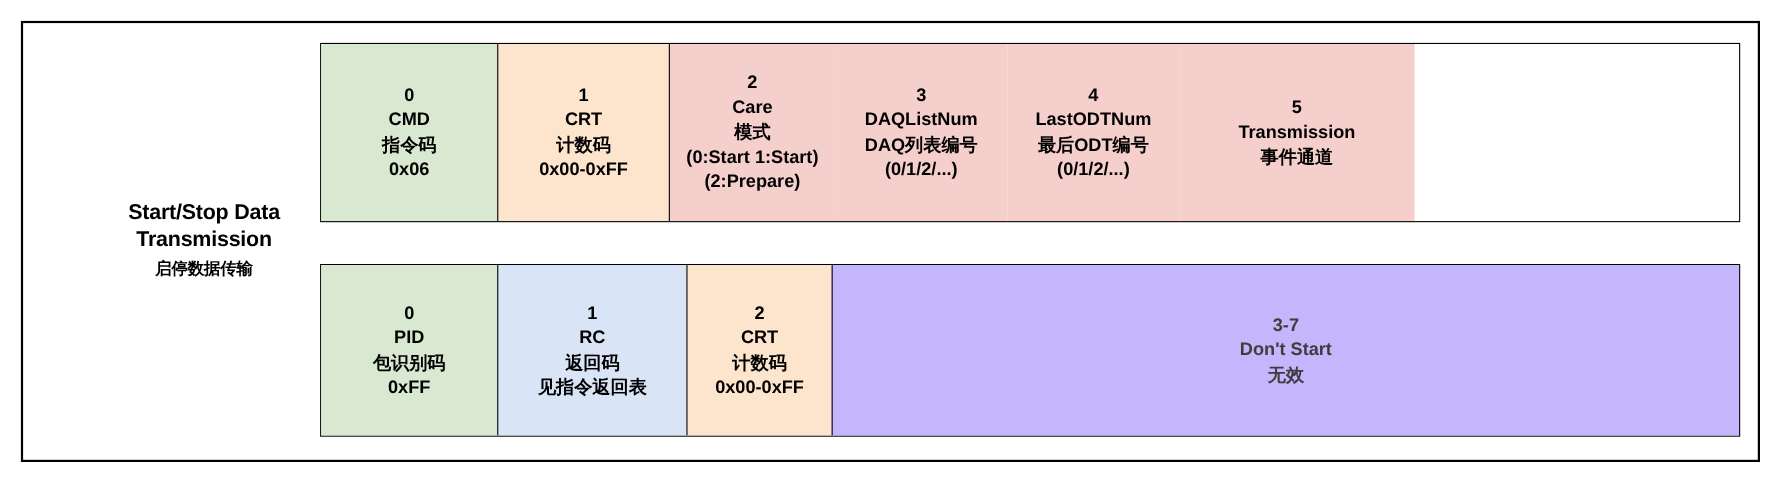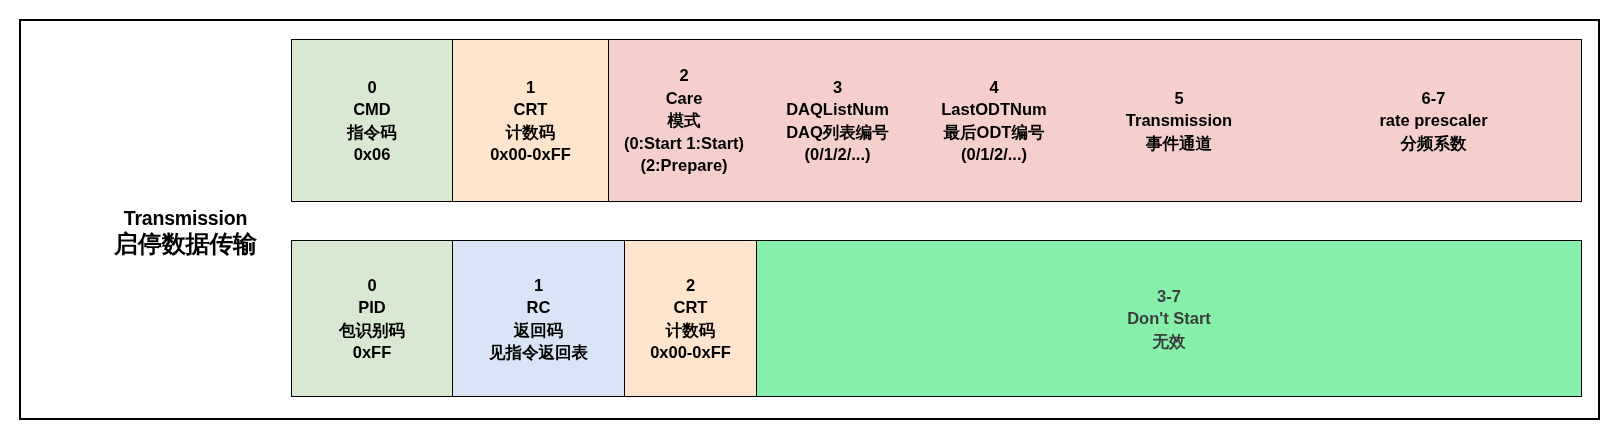--- a/index.html
+++ b/index.html
@@ -32,21 +32,21 @@
     top: 160px;
     width: 205px;
     text-align: center;
     font-size: 19.5px;
     font-weight: bold;
     color: #000000;
     line-height: 25px;
     letter-spacing: -0.2px;
   }
   #row-label .cn {
-    font-size: 24px;
+    font-size: 15px;
   }
 
   
   .packet-row {
     position: absolute;
     display: flex;
     border: 1.6px solid #000000;
     box-sizing: border-box;
     overflow: hidden;
   }
@@ -84,38 +84,38 @@
   
   .sep-left {
     border-left: 1.6px solid #000000;
   }
 
   
   .fill-green  { background: #d9e8d0; }
   .fill-orange { background: #fde4cd; }
   .fill-pink   { background: #f5cfcc; }
   .fill-blue   { background: #d9e4f6; }
-  .fill-gray   { background: #86efac; align-items: center; }
+  .fill-gray   { background: #c4b5fd; align-items: center; }
 
   
   .cell.light .ln {
     font-weight: bold;
   }
 
   .cell.muted {
     color: #3d3d3d;
   }
 </style>
 </head>
 <body>
 
 <div id="figure">
 
   <div id="row-label">
-    <br>
+    <span class="ln">Start/Stop Data</span><br>
     <span class="ln">Transmission</span><br>
     <span class="ln cn">启停数据传输</span>
   </div>
 
   <div class="packet-row" id="row-request">
 
     <div class="cell fill-green" style="width:160px">
       <span class="ln">0</span>
       <span class="ln">CMD</span>
       <span class="ln">指令码</span>
@@ -150,25 +150,20 @@
       <span class="ln">最后ODT编号</span>
       <span class="ln">(0/1/2/...)</span>
     </div>
 
     <div class="cell fill-pink" style="width:214px">
       <span class="ln">5</span>
       <span class="ln">Transmission</span>
       <span class="ln">事件通道</span>
     </div>
 
-    <div class="cell fill-pink light" style="flex:1">
-      <span class="ln">6-7</span>
-      <span class="ln">rate prescaler</span>
-      <span class="ln">分频系数</span>
-    </div>
 
   </div>
 
   <div class="packet-row" id="row-response">
 
     <div class="cell fill-green" style="width:160px">
       <span class="ln">0</span>
       <span class="ln">PID</span>
       <span class="ln">包识别码</span>
       <span class="ln">0xFF</span>

